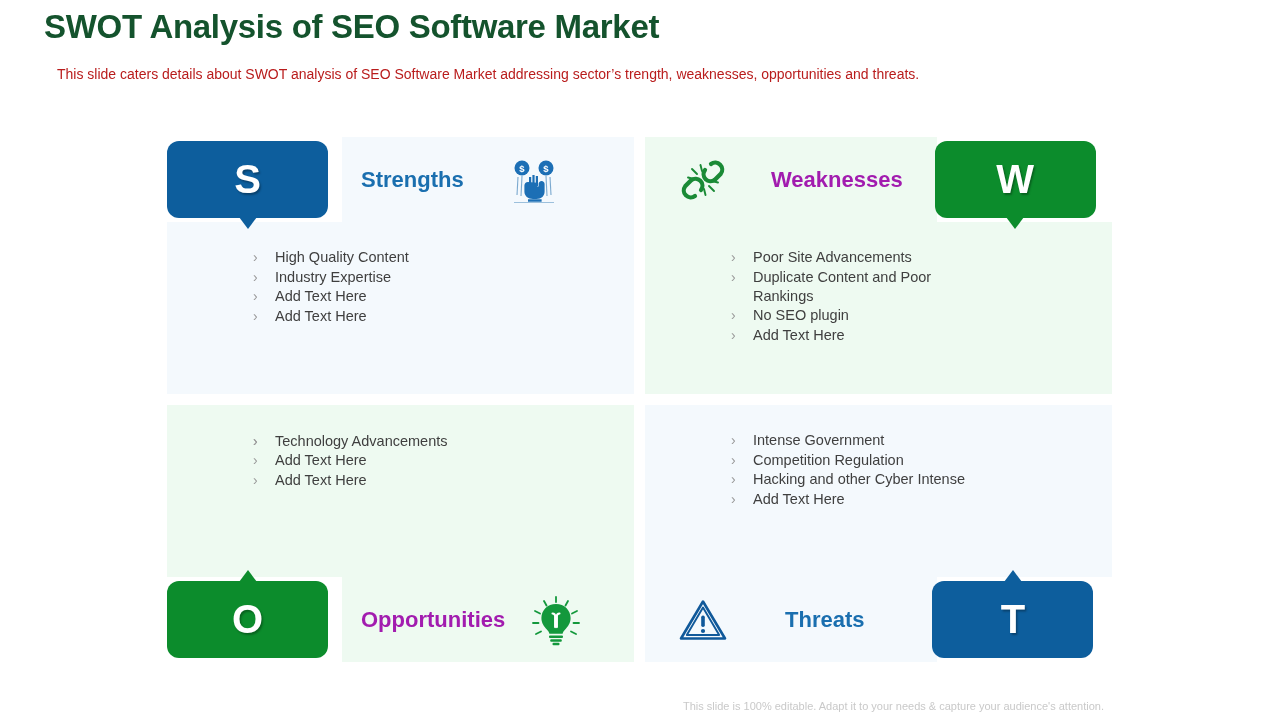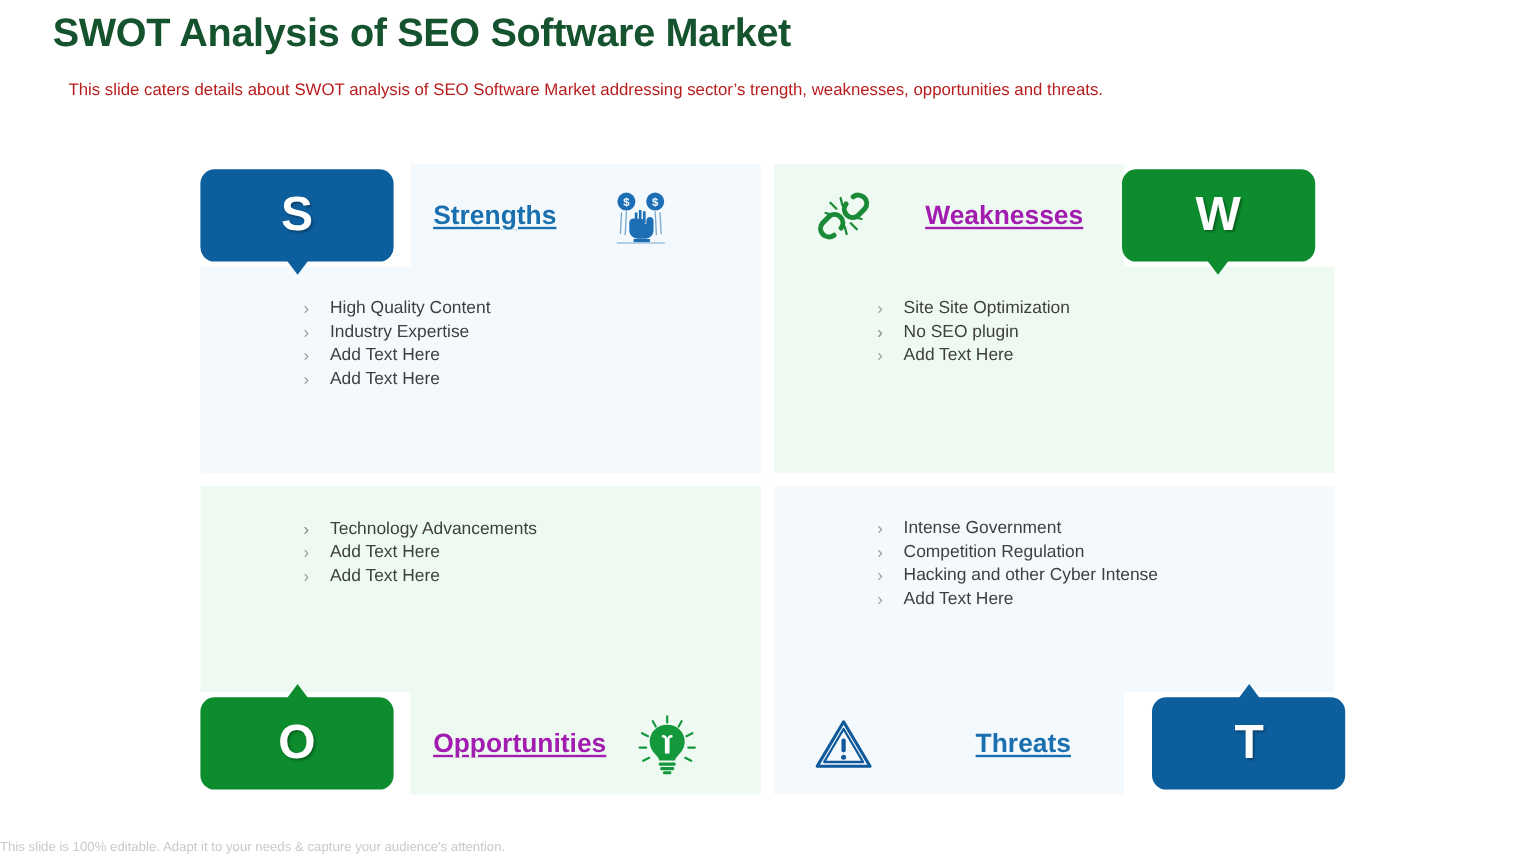--- a/index.html
+++ b/index.html
@@ -78,21 +78,21 @@
   .badge.green .tail { color: #0c8c2c; }
 
   
   .badge-plate {
     position: absolute; top: 0; width: 175px; height: 85px;
     background: #ffffff; z-index: 2;
   }
 
   .head-label {
     font-size: 22px; font-weight: bold; white-space: nowrap;
-    z-index: 3; position: relative; text-decoration: underline;
+    z-index: 3; position: relative;
   }
   .lbl-blue  { color: #1a6faf; }
   .lbl-green { color: #a21caf; }
 
   .head-icon { z-index: 3; position: relative; display:flex; align-items:center; justify-content:center; }
 
   
   ul.bullets { list-style: none; }
   ul.bullets li {
     position: relative;
@@ -100,21 +100,21 @@
     padding-left: 22px; margin-bottom: 0.5px;
   }
   ul.bullets li .chev {
     position: absolute; left: 0; top: 0;
     color: #9a9a9a; font-size: 14px;
   }
 
   
   .footer {
     position: absolute; left: 0; top: 700px; width: 1104px;
-    text-align: left; font-size: 11px; color: #c9c9c9;
+    text-align: right; font-size: 11px; color: #c9c9c9;
   }
   .pageno {
     position: absolute; right: 14px; top: 734px;
     font-size: 12.5px; font-weight: bold; color: #3f3f3f;
   }
 </style>
 </head>
 <body>
 
 <div class="slide">
@@ -166,22 +166,22 @@
           </svg>
         </div>
       </div>
     </div>
 
     <div class="quad q-w">
       <div class="head-bg tint-green" style="left:0; width:292px;"></div>
       <div class="badge-plate" style="right:0;"></div>
       <div class="body tint-green">
         <ul class="bullets">
-          <li><span class="chev">›</span><span>Site Site Optimization</span></li>
-          <li style="max-width:210px;"><span class="chev">›</span></li>
+          <li><span class="chev">›</span><span>Poor Site Advancements</span></li>
+          <li style="max-width:210px;"><span class="chev">›</span><span>Duplicate Content and Poor Rankings</span></li>
           <li><span class="chev">›</span><span>No SEO plugin</span></li>
           <li><span class="chev">›</span><span>Add Text Here</span></li>
         </ul>
       </div>
       <div class="head">
         <div class="head-icon" style="margin-left:32px;">
           <svg width="52" height="52" viewBox="0 0 52 52">
             <g fill="none" stroke="#1a8a36" stroke-width="4.2" stroke-linecap="round">
               <path d="M34 10 a7 7 0 0 1 9.8 9.8 l-6 6 a7 7 0 0 1 -9.8 -9.8"></path>
               <path d="M18 42 a7 7 0 0 1 -9.8 -9.8 l6 -6 a7 7 0 0 1 9.8 9.8"></path>
@@ -262,21 +262,21 @@
       </div>
       <div class="head">
         <div class="head-icon" style="margin-left:32px;">
           <svg width="52" height="52" viewBox="0 0 52 52">
             <path d="M26 7.5 L48 44.5 H4 Z" fill="none" stroke="#10599a" stroke-width="2.6" stroke-linejoin="round"></path>
             <path d="M26 13.5 L42.2 41 H9.8 Z" fill="none" stroke="#10599a" stroke-width="1.9" stroke-linejoin="round"></path>
             <rect x="24.2" y="21.5" width="3.6" height="11.5" rx="1.7" fill="#10599a"></rect>
             <circle cx="26" cy="37" r="2.1" fill="#10599a"></circle>
           </svg>
         </div>
-        <div class="head-label lbl-blue" style="margin-left:84px;text-align:right;">Threats</div>
+        <div class="head-label lbl-blue" style="margin-left:56px;text-align:right;">Threats</div>
         <div class="badge blue" style="margin-left:68px;">
           <span>T</span>
           <span class="tail up"></span>
         </div>
       </div>
     </div>
 
   </div>
 
   <div class="footer">This slide is 100% editable. Adapt it to your needs &amp; capture your audience's attention.</div>

